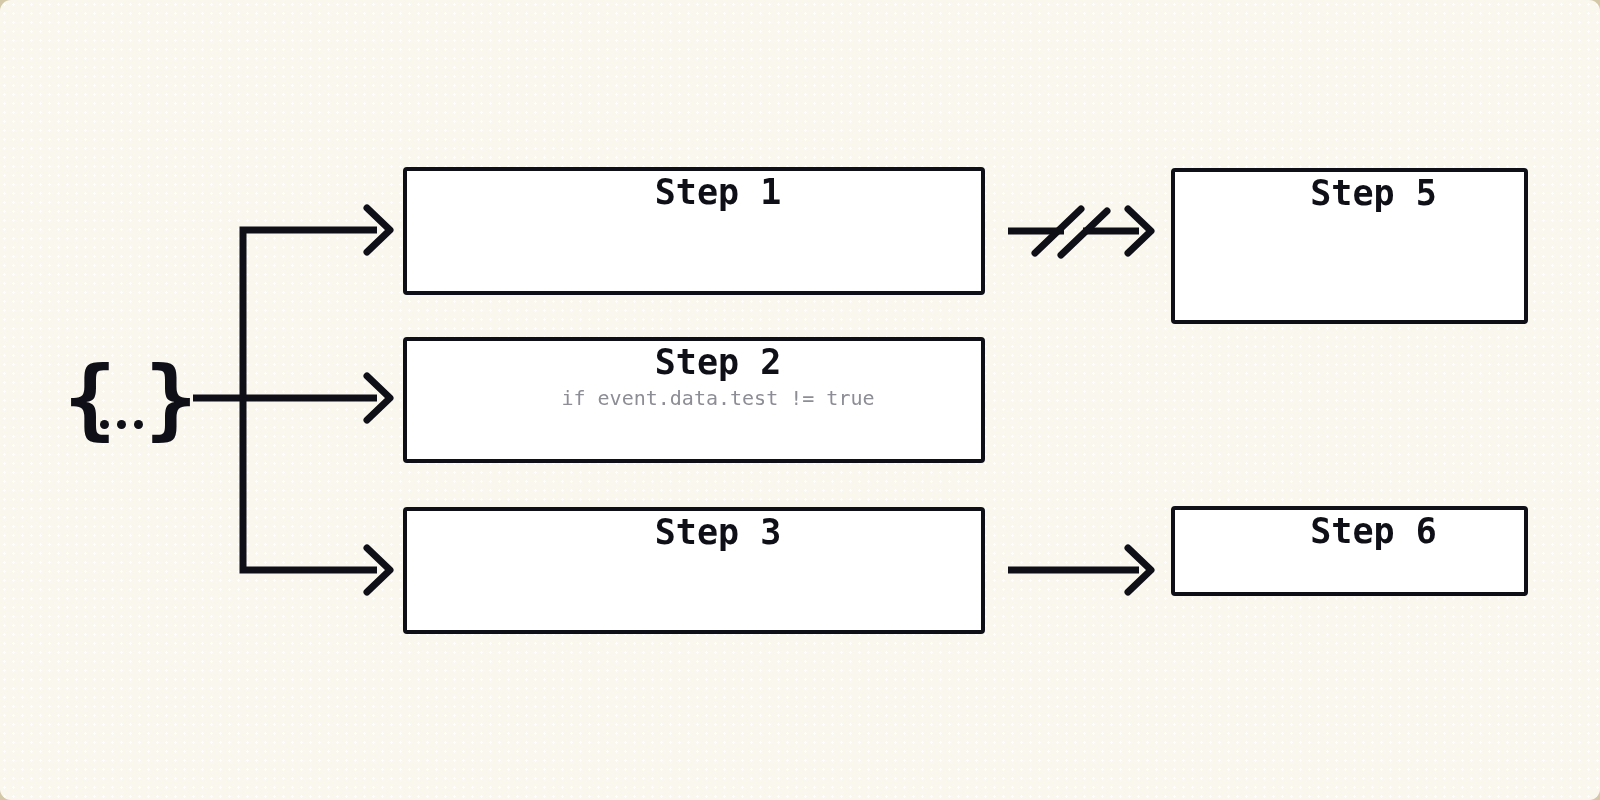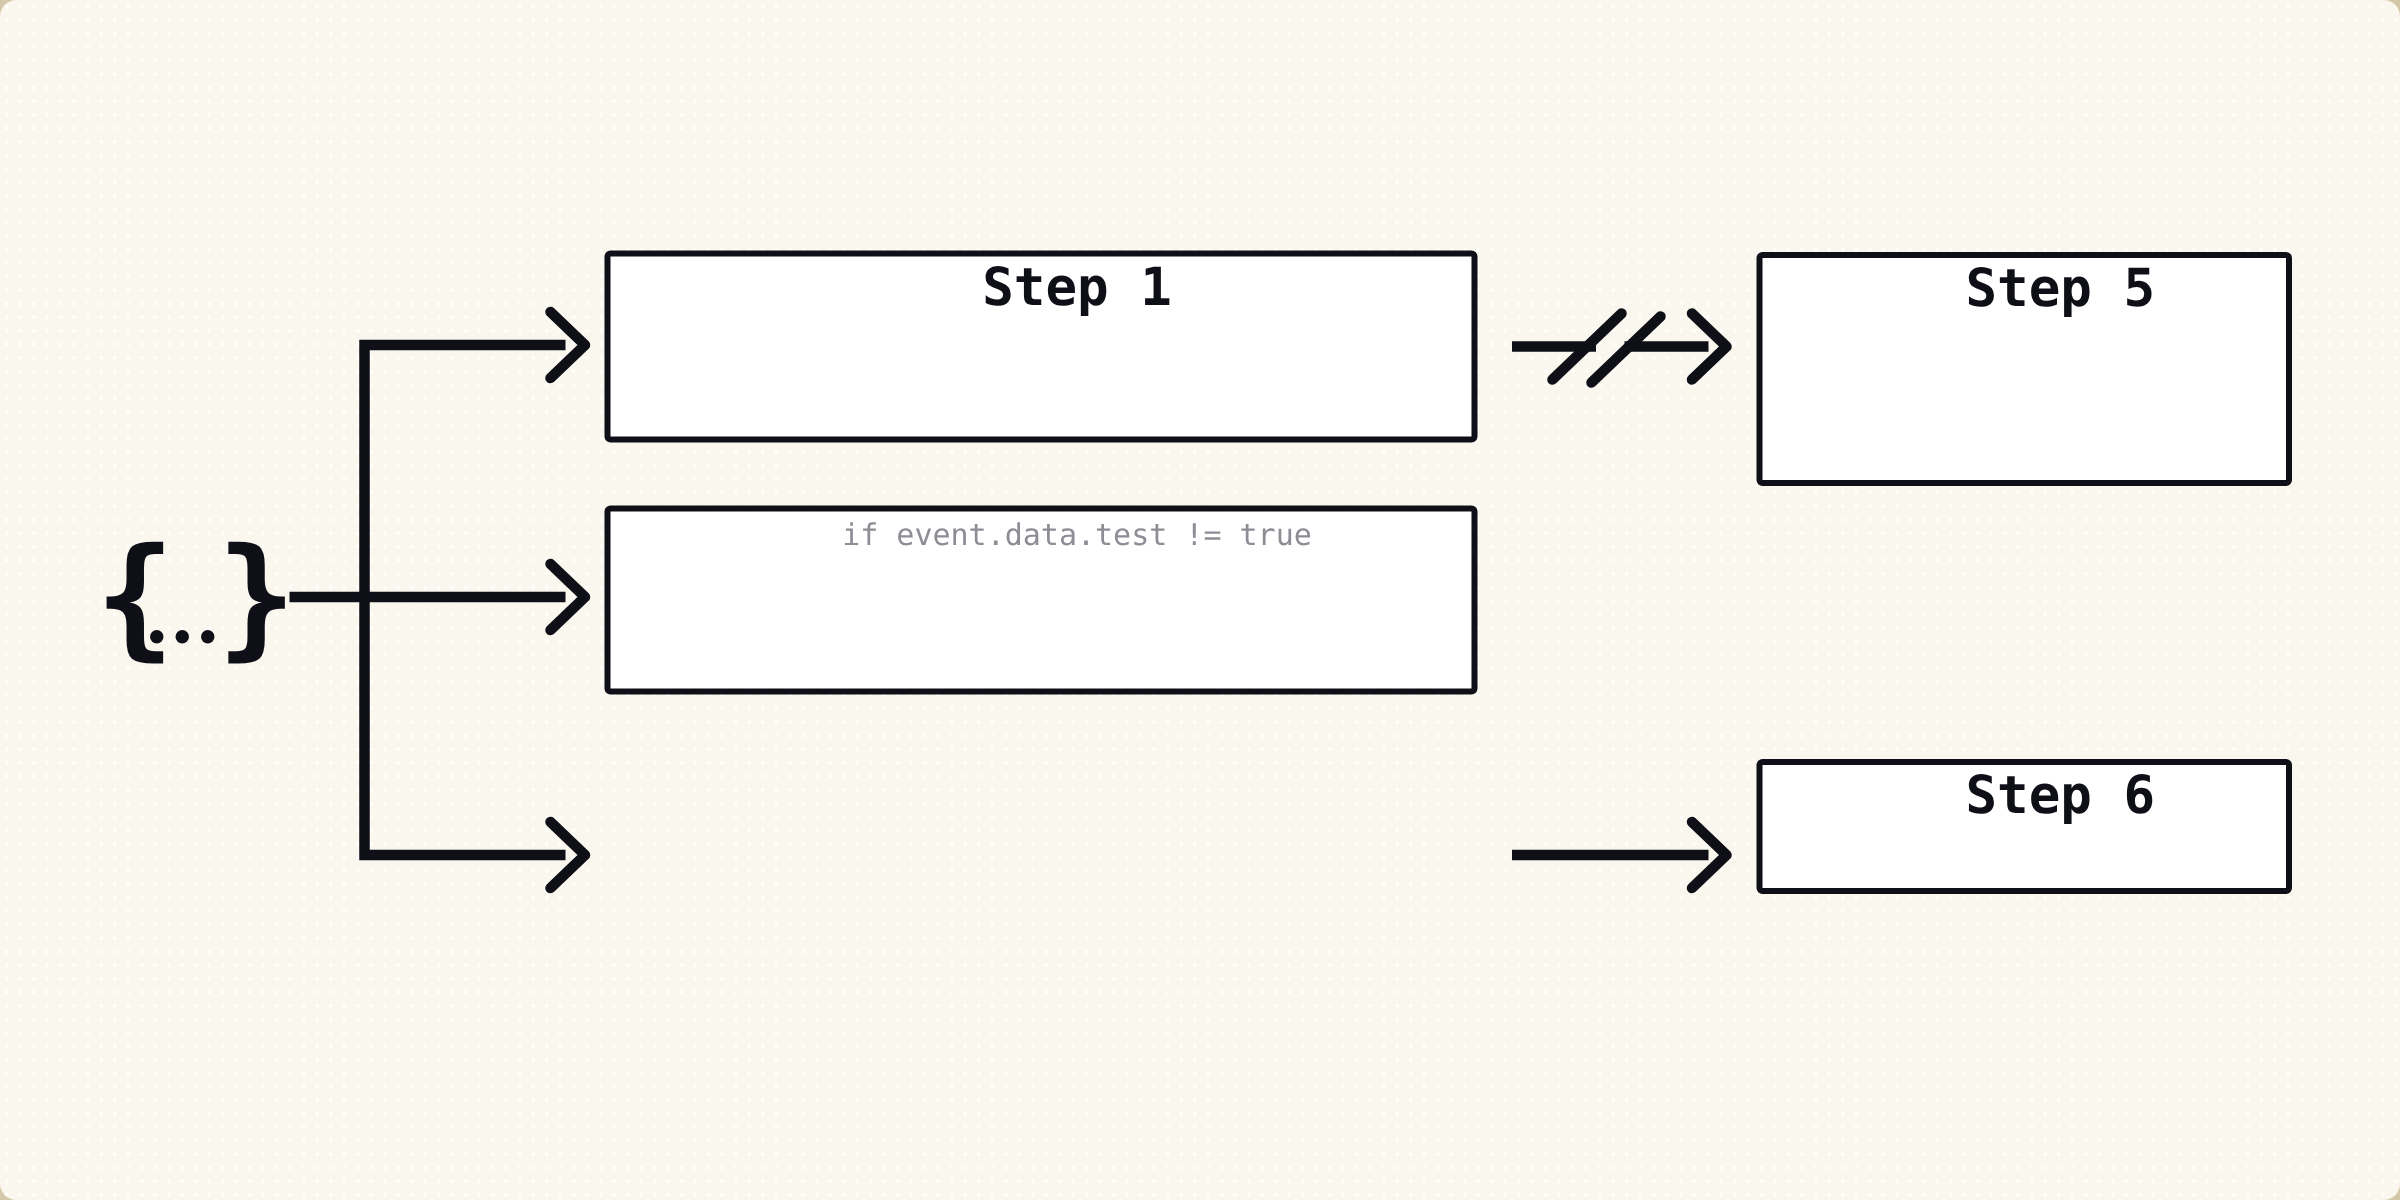--- a/index.html
+++ b/index.html
@@ -133,23 +133,27 @@
       <span class="dot"></span>
     </span>
     <span class="brace">}</span>
   </div>
 
   <div class="node" id="node-step1">
     <span class="node-label">Step 1</span>
   </div>
 
   <div class="node" id="node-step2">
+    <span class="node-label">Step 2</span>
     <span class="node-condition">if event.data.test != true</span>
   </div>
 
+  <div class="node" id="node-step3">
+    <span class="node-label">Step 3</span>
+  </div>
 
   <div class="node" id="node-step5">
     <span class="node-label">Step 5</span>
   </div>
 
   <div class="node" id="node-step6">
     <span class="node-label">Step 6</span>
   </div>
 
 </div>

